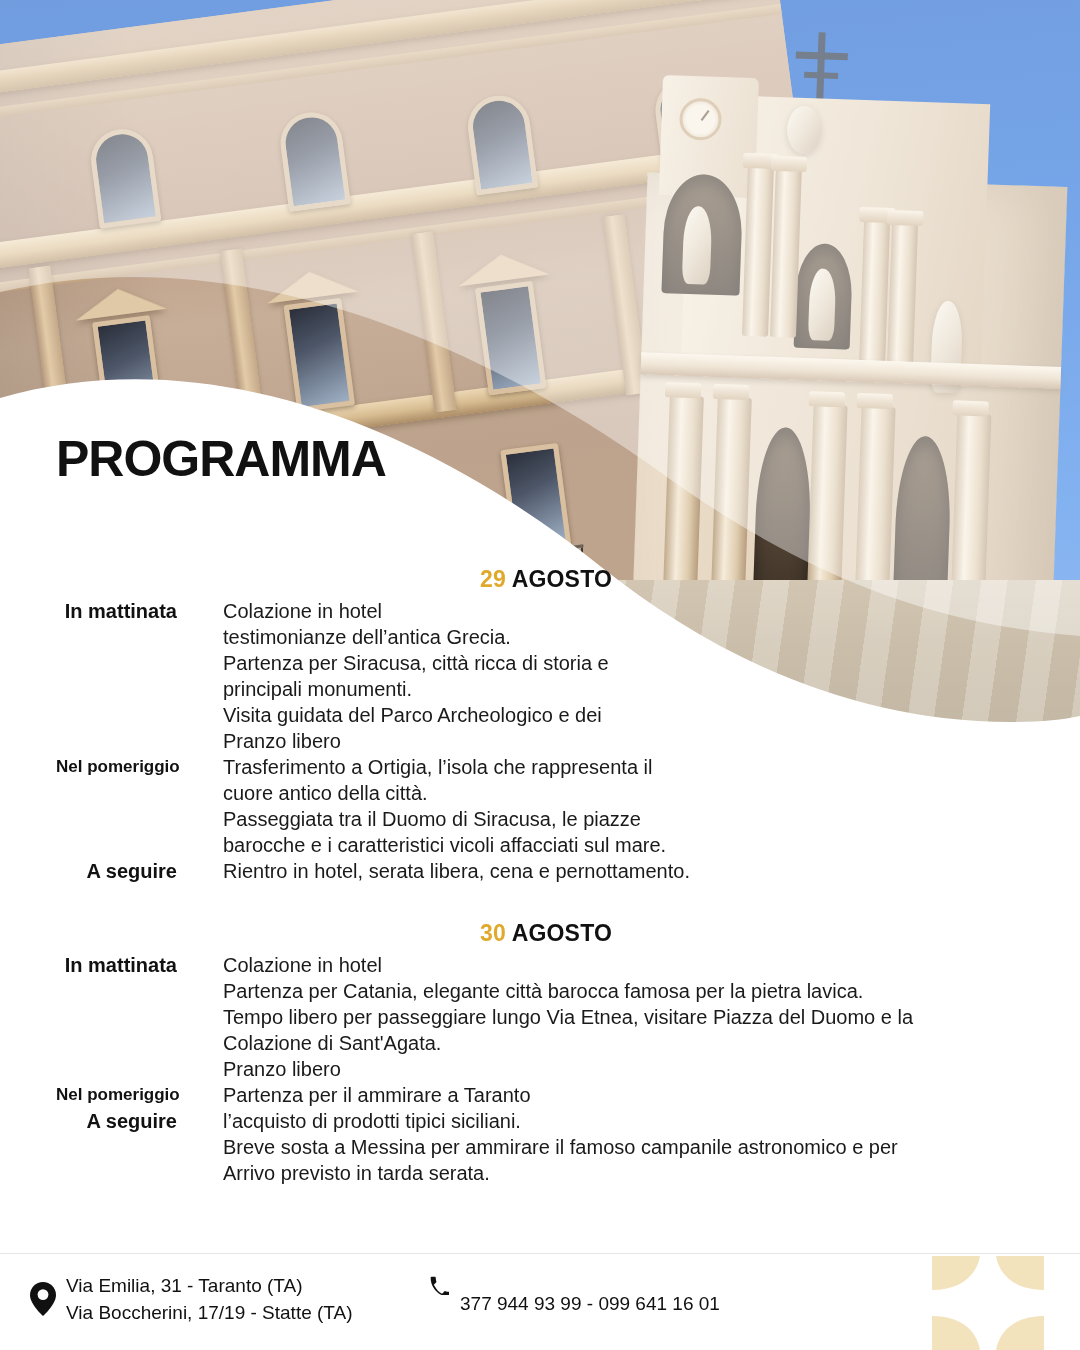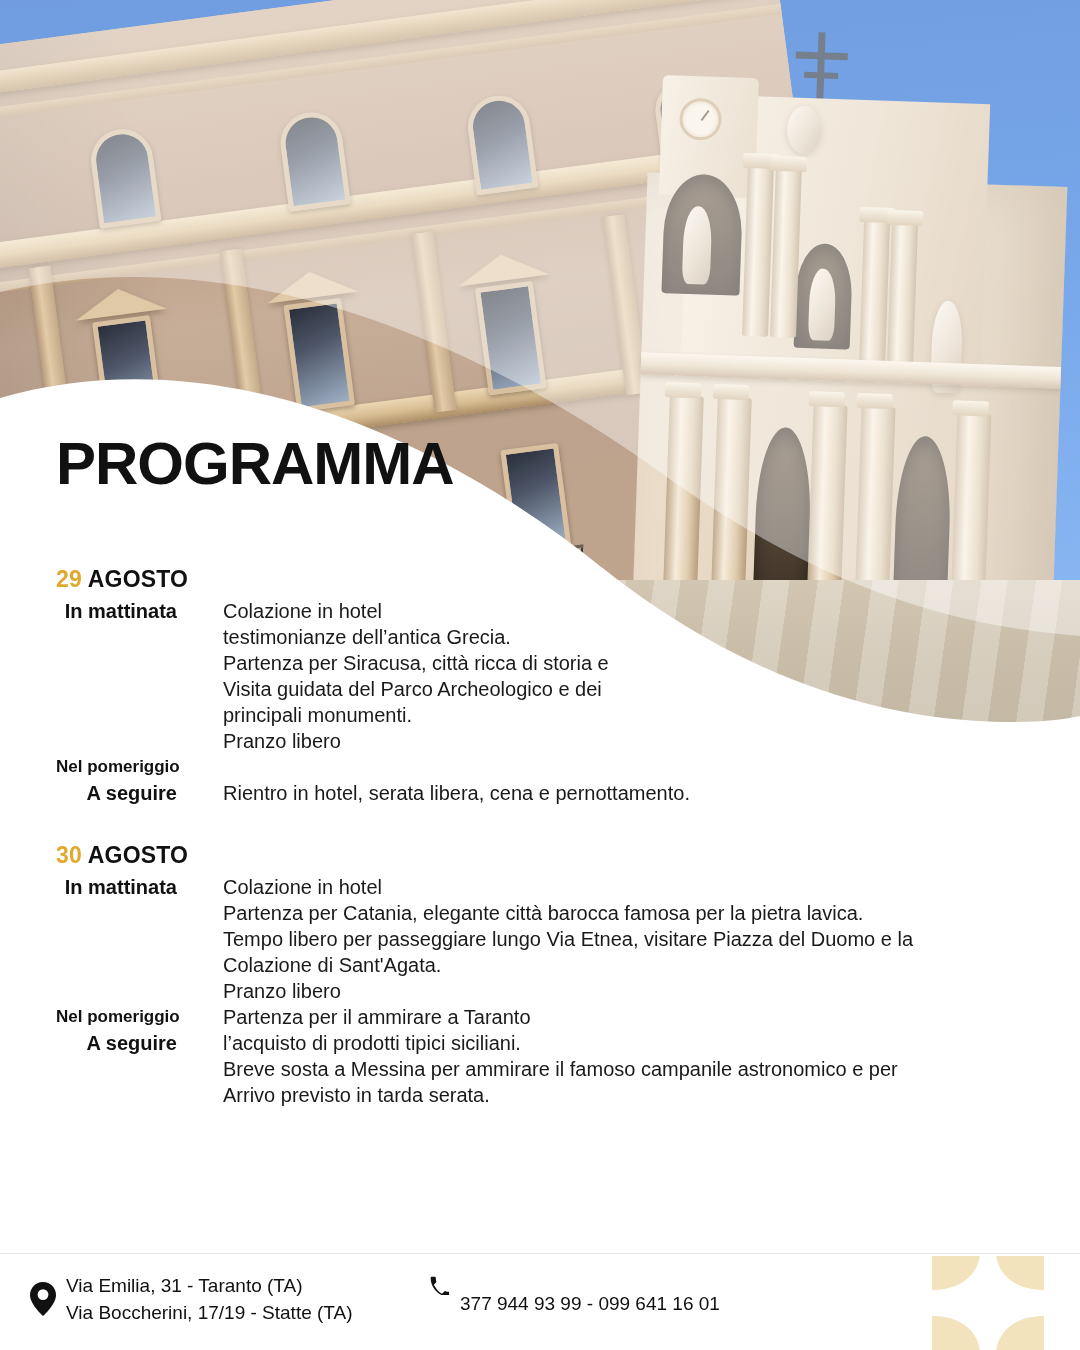--- a/index.html
+++ b/index.html
@@ -174,30 +174,30 @@
   .wave-solid {
     position:absolute; left:0; top:0; width:1080px; height:780px;
     pointer-events:none;
   }
 
   
   .content { position:absolute; left:0; top:0; width:1080px; height:1350px; }
 
   .title {
     position:absolute; left:56px; top:434px;
-    font-size:60px; font-weight:700; letter-spacing:-1px;
+    font-size:50px; font-weight:700; letter-spacing:-1px;
     color:#111111; line-height:1;
   }
 
   .schedule { position:absolute; left:56px; top:566px; width:980px; }
 
   .day { margin-bottom:36px; }
   .day-head {
     font-size:23px; font-weight:700; color:#111;
-    letter-spacing:.2px; margin-bottom:5px;
+    letter-spacing:.2px; margin-bottom:5px;text-align:center;
   }
   .day-head .num { color:#e0a92b; }
 
   .row { display:flex; align-items:flex-start; }
   .row-label {
     width:134px; flex:0 0 134px; text-align:right;
     font-weight:700; color:#111; padding-right:13px;
     line-height:26px; white-space:nowrap;
   }
   .row-label.lbl-lg { font-size:20px; }
@@ -321,28 +321,34 @@
         <span class="num">29</span>
         <span>AGOSTO</span>
       </div>
 
       <div class="row">
         <div class="row-label lbl-lg">In mattinata</div>
         <div class="row-body">
           <span class="ln">Colazione in hotel</span>
           <span class="ln">testimonianze dell’antica Grecia.</span>
           <span class="ln">Partenza per Siracusa, città ricca di storia e</span>
+          <span class="ln">principali monumenti.</span>
           <span class="ln">Visita guidata del Parco Archeologico e dei</span>
-          <span class="ln">principali monumenti.</span>
           <span class="ln">Pranzo libero</span>
         </div>
       </div>
 
       <div class="row">
         <div class="row-label lbl-sm">Nel pomeriggio</div>
+        <div class="row-body">
+          <span class="ln">Trasferimento a Ortigia, l’isola che rappresenta il</span>
+          <span class="ln">cuore antico della città.</span>
+          <span class="ln">Passeggiata tra il Duomo di Siracusa, le piazze</span>
+          <span class="ln">barocche e i caratteristici vicoli affacciati sul mare.</span>
+        </div>
       </div>
 
       <div class="row">
         <div class="row-label lbl-lg">A seguire</div>
         <div class="row-body">
           <span class="ln">Rientro in hotel, serata libera, cena e pernottamento.</span>
         </div>
       </div>
     </div>
 

